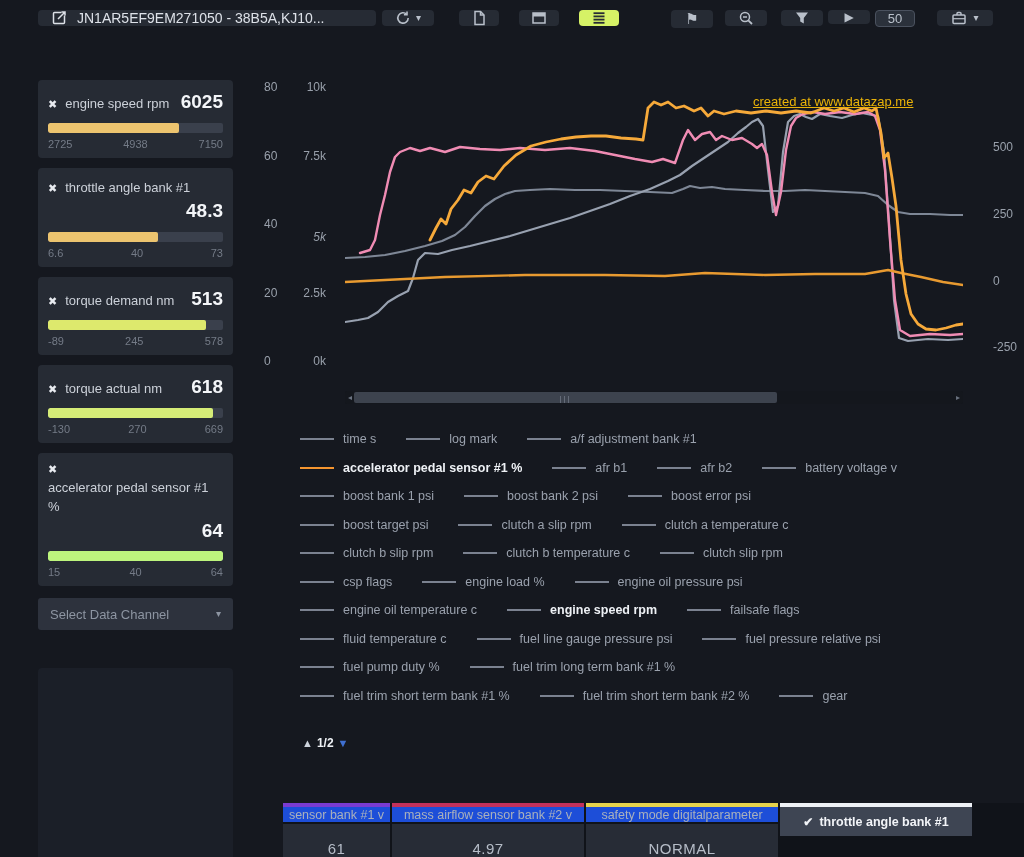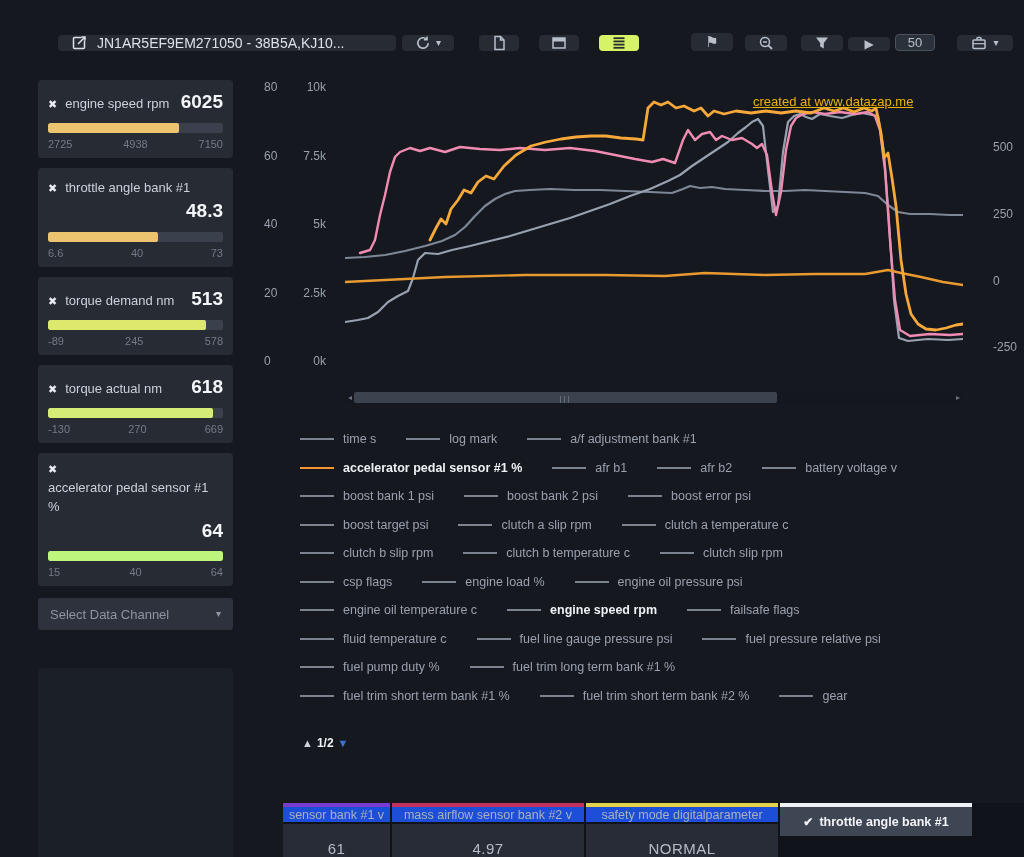--- a/index.html
+++ b/index.html
@@ -5,21 +5,21 @@
   html,body{margin:0;padding:0;}
   body{
     position:relative;
     width:1024px;height:857px;
     overflow:hidden;
     background:#15181f;
     font-family:"Liberation Sans", sans-serif;
     -webkit-font-smoothing:antialiased;
   }
   
-  .topbar{position:absolute;left:38px;top:10px;height:41px;display:flex;align-items:flex-end;margin-left:20px;}
+  .topbar{position:absolute;left:38px;top:10px;height:41px;display:flex;align-items:flex-start;}
   .tb-btn{background:#262b34;border-radius:4px;display:flex;align-items:center;justify-content:center;color:#b9c0ca;cursor:pointer;}
   .tb-btn svg{width:16px;height:16px;display:block;}
   .tb-main{width:312px;justify-content:flex-start;padding:0 13px;gap:10px;color:#dde1e8;font-size:14px;white-space:nowrap;overflow:hidden;}
   .tb-refresh{width:52px;margin-left:6px;gap:5px;}
   .tb-icon{width:40px;}
   .tb-file{margin-left:25px;}
   .tb-layout{margin-left:20px;}
   .tb-list{margin-left:20px;}
   .tb-flag{margin-left:52px;width:42px;font-size:15px;}
   .tb-zoom{margin-left:12px;width:42px;}
@@ -259,21 +259,21 @@
 <div class="axis-col axis-outer">
     <span style="top: 0px;">80</span>
     <span style="top: 68.5px;">60</span>
     <span style="top: 137px;">40</span>
     <span style="top: 205.5px;">20</span>
     <span style="top: 274px;">0</span>
   </div>
 <div class="axis-col axis-inner">
     <span style="top: 0px;">10k</span>
     <span style="top: 68.5px;">7.5k</span>
-    <span style="top: 137px;">5k</span>
+    <span style="top: 150px; font-style: italic;">5k</span>
     <span style="top: 205.5px;">2.5k</span>
     <span style="top: 274px;">0k</span>
   </div>
 <div class="axis-col axis-right">
     <span style="top: 0px;">500</span>
     <span style="top: 66.8px;">250</span>
     <span style="top: 133.6px;">0</span>
     <span style="top: 200.4px;">-250</span>
   </div>
 

